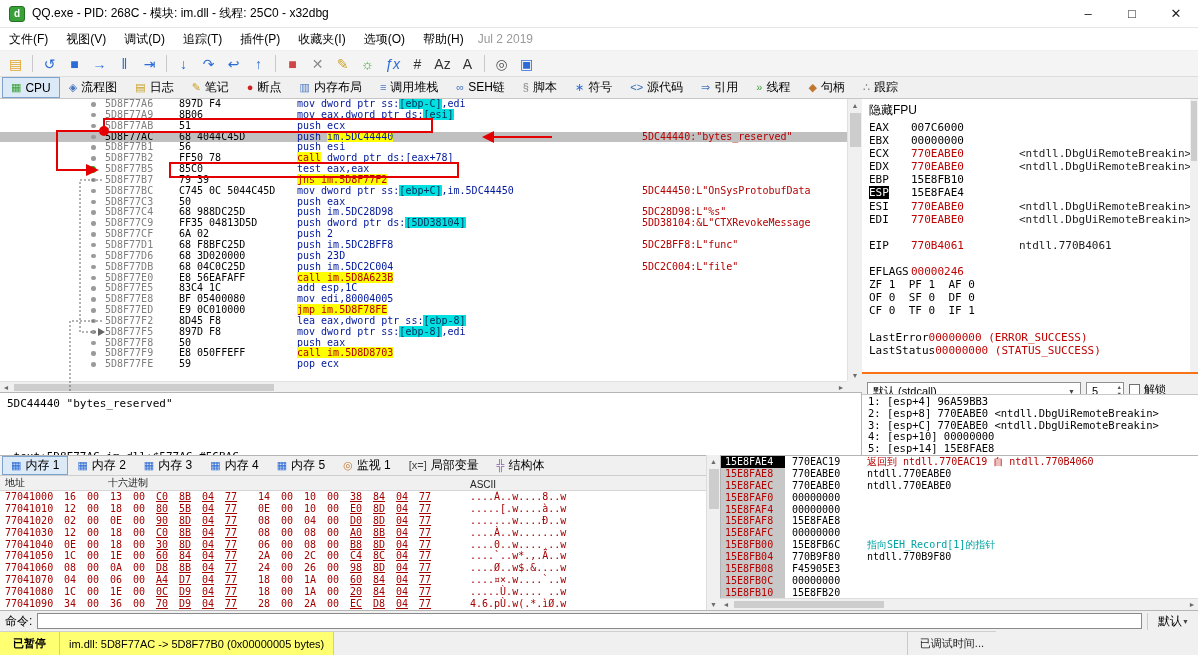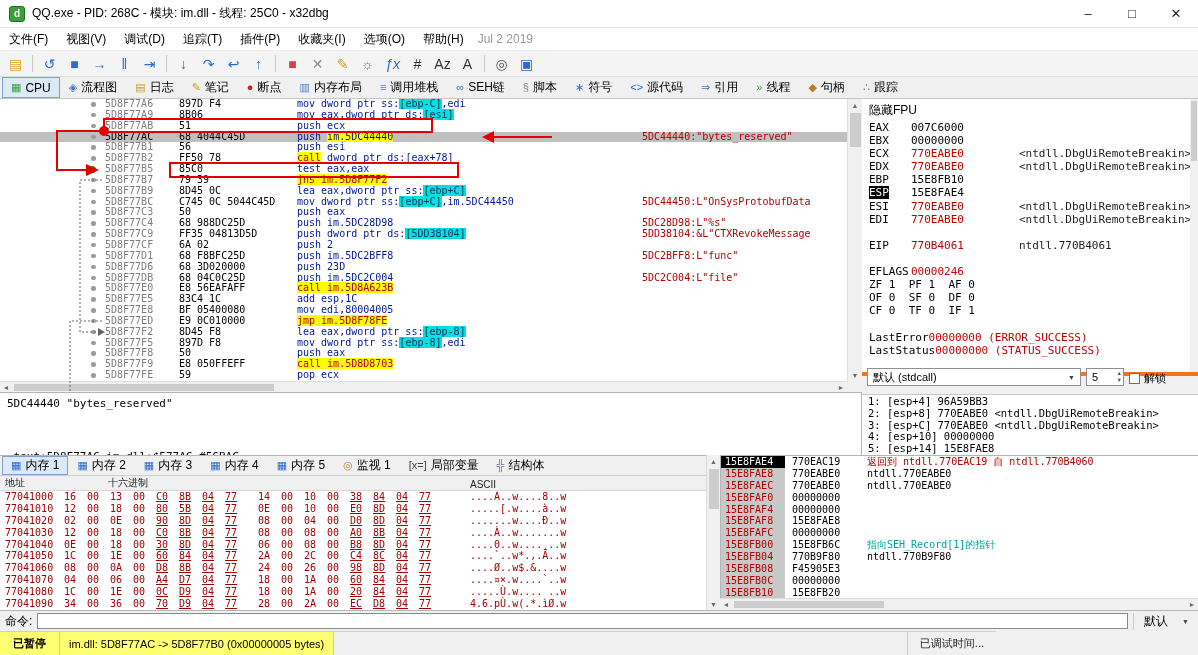--- a/index.html
+++ b/index.html
@@ -67,21 +67,21 @@
   .rname{min-width:42px;display:inline-block}
   .rname i{font-style:normal}
   .rname i.hl{background:#000;color:#fff}
   .rval{min-width:86px;display:inline-block}
   .rval.red{color:#c00000}
   .rcom{color:#1c1c1c;margin-left:22px}
   .rtext{color:#000}
   #reg-vscroll{left:1190px;top:99px;width:8px;height:273px}
 
   
-  #ccrow{position:absolute;left:862px;top:372px;width:336px;height:22px;background:#f0f0f0;border-top:4px solid #f97316;display:flex;align-items:flex-end;gap:5px;padding:8px 5px;font-size:11px}
+  #ccrow{position:absolute;left:862px;top:372px;width:336px;height:22px;background:#f0f0f0;border-top:2px solid #f97316;display:flex;align-items:flex-start;gap:5px;padding:8px 5px;font-size:11px}
   .cc-select{width:214px;height:18px;background:#fff;border:1px solid #8f8f8f;display:flex;align-items:center;padding:0 5px;white-space:nowrap}
   .cc-arrow{margin-left:auto;font-size:7px;color:#444}
   .cc-spin{width:38px;height:18px;background:#fff;border:1px solid #8f8f8f;display:flex;align-items:center;padding-left:5px;position:relative}
   .spin-arrows{position:absolute;right:1px;top:0;height:100%;display:flex;flex-direction:column;justify-content:center;font-size:5.5px;color:#555;line-height:1.2}
   .cc-check{display:flex;align-items:center;gap:4px}
   .checkbox{width:11px;height:11px;border:1px solid #707070;background:#fff}
 
   
   #args{position:absolute;left:862px;top:394px;width:336px;height:61px;background:#fff;border-top:1px solid #c8c8c8;font-family:"DejaVu Sans Mono",monospace;font-size:10.5px;padding:1px 0 0 6px}
   .argrow{height:11.8px;line-height:11.8px;white-space:pre}
@@ -109,21 +109,21 @@
   .strow.sel .st-addr{background:#000;color:#fff}
   .st-val{width:74px;flex:none;padding-left:7px;color:#000}
   .st-com{flex:1;padding-left:8px;color:#000}
   .ct-ret{color:#b30000}
   .ct-seh{color:#00a3a3}
   #stack-hscroll{left:720px;top:598px;width:478px;height:12px;border-top:1px solid #ddd}
 
   
   #cmdbar{position:absolute;left:0;top:610px;width:1198px;height:21px;background:#f0f0f0;border-top:1px solid #b5b5b5;display:flex;align-items:center;font-size:12px;padding:0 5px;gap:5px}
   #cmd-input{flex:1;height:16px;border:1px solid #8a8a8a;background:#fff;font-size:11px;font-family:"DejaVu Sans Mono",monospace;padding:0 3px;outline:none}
-  #cmd-profile{display:flex;align-items:center;gap:14px;padding:0 4px 0 10px;border-left:1px solid #ccc;white-space:nowrap}
+  #cmd-profile{display:flex;align-items:center;padding:0 4px 0 10px;border-left:1px solid #ccc;white-space:nowrap}
   #cmd-profile .cc-arrow{font-size:7px}
 
   
   #statusbar{position:absolute;left:0;top:631px;width:996px;height:24px;background:#f0f0f0;border-top:1px solid #cfcfcf;display:flex;align-items:stretch;font-size:11px}
   .sb-state{background:#ffff72;border-right:1px solid #c9c9c9;display:flex;align-items:center;padding:0 13px;font-weight:bold;white-space:nowrap}
   .sb-msg{background:#ffff72;border-right:1px solid #c9c9c9;display:flex;align-items:center;padding:8px 9px;white-space:nowrap}
   .sb-right{margin-left:auto;display:flex;align-items:center;padding:0 12px;border-left:1px solid #c9c9c9;color:#222;white-space:nowrap}
 </style>
 </head>
 <body>
@@ -287,21 +287,20 @@
   <div id="disasm">
     <div>
         <div class="drow"><span class="c-gutter"><span class="dot"></span></span><span class="c-addr">5D8F77A6</span><span class="c-bytes">897D F4</span><span class="c-instr"><span>mov dword ptr ss:</span><span class="tk-m">[ebp-C]</span><span>,edi</span></span><span class="c-comment"></span></div>
         <div class="drow"><span class="c-gutter"><span class="dot"></span></span><span class="c-addr">5D8F77A9</span><span class="c-bytes">8B06</span><span class="c-instr"><span>mov eax,dword ptr ds:</span><span class="tk-m">[esi]</span></span><span class="c-comment"></span></div>
         <div class="drow"><span class="c-gutter"><span class="dot"></span></span><span class="c-addr">5D8F77AB</span><span class="c-bytes">51</span><span class="c-instr"><span>push ecx</span></span><span class="c-comment"></span></div>
         <div class="drow sel"><span class="c-gutter"><span class="dot"></span></span><span class="c-addr">5D8F77AC</span><span class="c-bytes">68 4044C45D</span><span class="c-instr"><span>push </span><span class="tk-y">im.5DC44440</span></span><span class="c-comment">5DC44440:"bytes_reserved"</span></div>
         <div class="drow"><span class="c-gutter"><span class="dot"></span></span><span class="c-addr">5D8F77B1</span><span class="c-bytes">56</span><span class="c-instr"><span>push esi</span></span><span class="c-comment"></span></div>
         <div class="drow"><span class="c-gutter"><span class="dot"></span></span><span class="c-addr">5D8F77B2</span><span class="c-bytes">FF50 78</span><span class="c-instr"><span class="tk-b">call</span><span> dword ptr ds:[eax+78]</span></span><span class="c-comment"></span></div>
         <div class="drow"><span class="c-gutter"><span class="dot green"></span></span><span class="c-addr">5D8F77B5</span><span class="c-bytes">85C0</span><span class="c-instr"><span>test eax,eax</span></span><span class="c-comment"></span></div>
         <div class="drow"><span class="c-gutter"><span class="dot"></span></span><span class="c-addr">5D8F77B7</span><span class="c-bytes">79 39</span><span class="c-instr"><span class="tk-b">jns im.5D8F77F2</span></span><span class="c-comment"></span></div>
-        <div class="drow"><span class="c-gutter"><span class="dot"></span></span><span class="c-addr">5D8F77B9</span><span class="c-bytes">8D45 0C</span><span class="c-instr"><span>lea eax,dword ptr ss:</span><span class="tk-m">[ebp+C]</span></span><span class="c-comment"></span></div>
         <div class="drow"><span class="c-gutter"><span class="dot"></span></span><span class="c-addr">5D8F77BC</span><span class="c-bytes">C745 0C 5044C45D</span><span class="c-instr"><span>mov dword ptr ss:</span><span class="tk-m">[ebp+C]</span><span>,im.5DC44450</span></span><span class="c-comment">5DC44450:L"OnSysProtobufData</span></div>
         <div class="drow"><span class="c-gutter"><span class="dot"></span></span><span class="c-addr">5D8F77C3</span><span class="c-bytes">50</span><span class="c-instr"><span>push eax</span></span><span class="c-comment"></span></div>
         <div class="drow"><span class="c-gutter"><span class="dot"></span></span><span class="c-addr">5D8F77C4</span><span class="c-bytes">68 988DC25D</span><span class="c-instr"><span>push im.5DC28D98</span></span><span class="c-comment">5DC28D98:L"%s"</span></div>
         <div class="drow"><span class="c-gutter"><span class="dot"></span></span><span class="c-addr">5D8F77C9</span><span class="c-bytes">FF35 04813D5D</span><span class="c-instr"><span>push dword ptr ds:</span><span class="tk-m">[5DD38104]</span></span><span class="c-comment">5DD38104:&amp;L"CTXRevokeMessage</span></div>
         <div class="drow"><span class="c-gutter"><span class="dot"></span></span><span class="c-addr">5D8F77CF</span><span class="c-bytes">6A 02</span><span class="c-instr"><span>push 2</span></span><span class="c-comment"></span></div>
         <div class="drow"><span class="c-gutter"><span class="dot"></span></span><span class="c-addr">5D8F77D1</span><span class="c-bytes">68 F8BFC25D</span><span class="c-instr"><span>push im.5DC2BFF8</span></span><span class="c-comment">5DC2BFF8:L"func"</span></div>
         <div class="drow"><span class="c-gutter"><span class="dot"></span></span><span class="c-addr">5D8F77D6</span><span class="c-bytes">68 3D020000</span><span class="c-instr"><span>push 23D</span></span><span class="c-comment"></span></div>
         <div class="drow"><span class="c-gutter"><span class="dot"></span></span><span class="c-addr">5D8F77DB</span><span class="c-bytes">68 04C0C25D</span><span class="c-instr"><span>push im.5DC2C004</span></span><span class="c-comment">5DC2C004:L"file"</span></div>
         <div class="drow"><span class="c-gutter"><span class="dot"></span></span><span class="c-addr">5D8F77E0</span><span class="c-bytes">E8 56EAFAFF</span><span class="c-instr"><span class="tk-b">call im.5D8A623B</span></span><span class="c-comment"></span></div>
         <div class="drow"><span class="c-gutter"><span class="dot"></span></span><span class="c-addr">5D8F77E5</span><span class="c-bytes">83C4 1C</span><span class="c-instr"><span>add esp,1C</span></span><span class="c-comment"></span></div>

